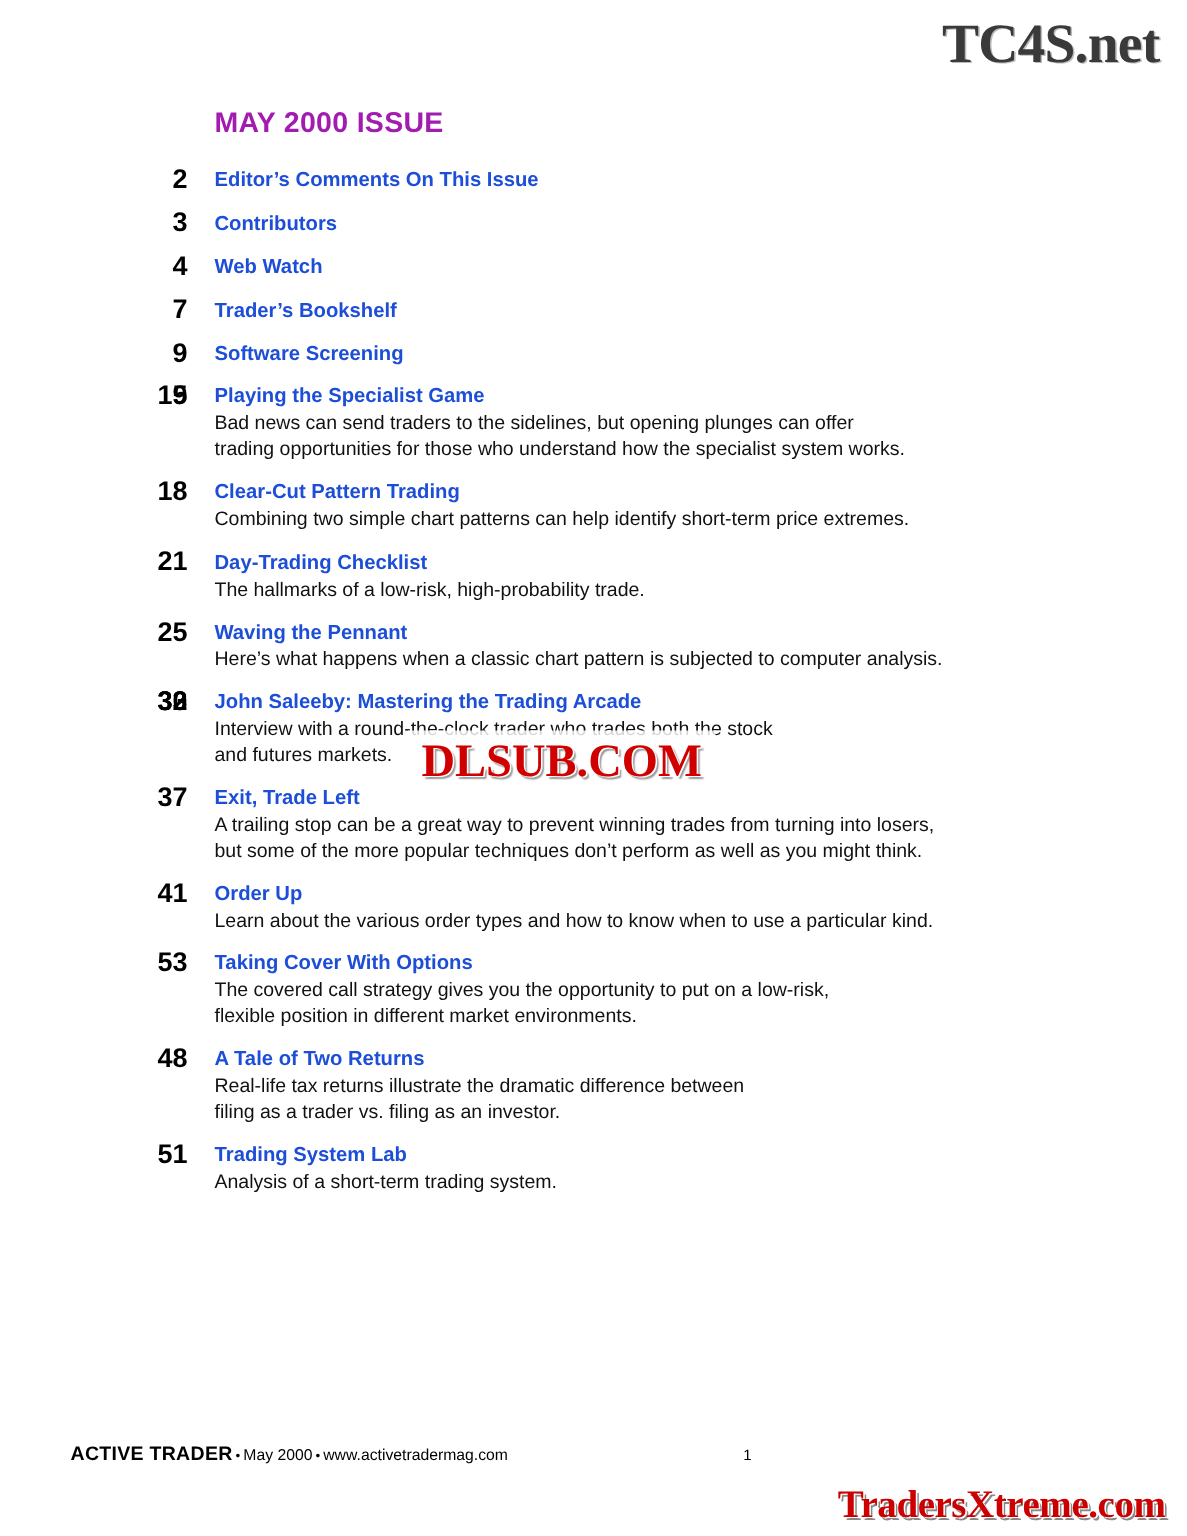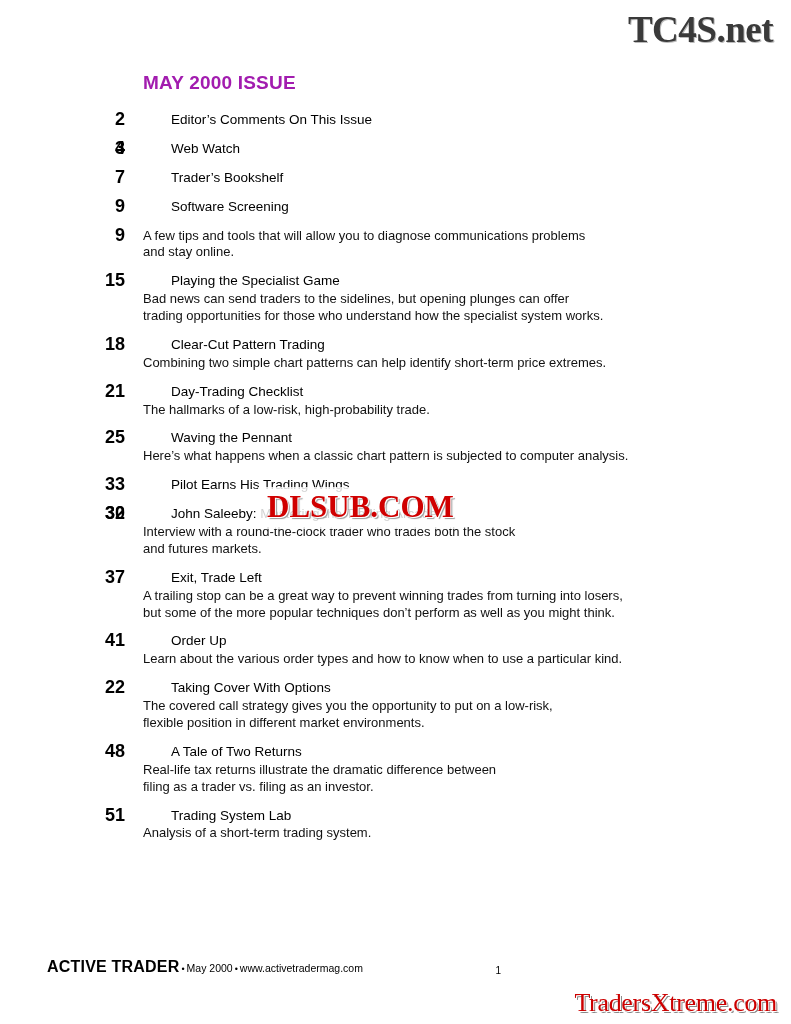--- a/index.html
+++ b/index.html
@@ -33,30 +33,30 @@
     color: #3a3a3a;
     letter-spacing: -0.5px;
     text-shadow: 1px 1px 0 #bbb;
   }
   
   .watermark-bottom {
     position: absolute;
     right: 14px;
     bottom: 6px;
     font-family: "Liberation Serif", serif;
-    font-weight: normal;
+    font-weight: bold;
     font-size: 26px;
     color: #cc0000;
     text-shadow: 1px 1px 0 #ffffff, 2px 2px 0 #888;
     letter-spacing: -0.3px;
   }
   
   .watermark-center {
     position: absolute;
-    left: 258px;
+    left: 272px;
     top: 487px;
     font-family: "Liberation Serif", serif;
     font-weight: bold;
     font-size: 31px;
     color: #d00000;
     background: rgba(255,255,255,0.82);
     padding: 1px 8px 3px 8px;
     border: 1px solid rgba(255,255,255,0.0);
     text-shadow: 1px 1px 0 #ffffff, 2px 2px 1px #999;
     letter-spacing: 0px;
@@ -94,24 +94,23 @@
     left: 0;
     top: -3px;
     width: 125px;
     text-align: right;
     font-size: 18px;
     font-weight: bold;
     color: #000;
   }
   .toc-title {
     font-size: 13.5px;
-    font-weight: normal;
+    font-weight: bold;
     line-height: 1.25;
-    color: #000000;
-    margin-left: 28px;
+    color: #1d4ed8;
   }
   .toc-desc {
     font-size: 13px;
     font-weight: normal;
     line-height: 1.3;
     color: #111;
     white-space: pre-line;
     margin-top: 1px;
   }
   .footer {
@@ -121,21 +120,21 @@
     bottom: 48px;
     font-size: 10.5px;
     color: #000;
     border: none;
   }
   .footer-left {
     display: inline-block;
   }
   .footer-brand {
     font-weight: bold;
-    font-size: 16px;
+    font-size: 13px;
     letter-spacing: 0.2px;
   }
   .footer-sep {
     font-size: 9px;
     padding: 0 2px;
   }
   .footer-page {
     position: absolute;
     right: 243px;
     bottom: 0;
@@ -154,41 +153,40 @@
 
     <div class="toc">
 
       <div class="toc-item">
         <div class="toc-page">2</div>
         <div class="toc-title">Editor’s Comments On This Issue</div>
       </div>
 
       <div class="toc-item">
         <div class="toc-page">3</div>
+        <div class="toc-title">Contributors</div>
       </div>
 
       <div class="toc-item">
         <div class="toc-page">4</div>
         <div class="toc-title">Web Watch</div>
       </div>
 
       <div class="toc-item">
         <div class="toc-page">7</div>
         <div class="toc-title">Trader’s Bookshelf</div>
       </div>
 
       <div class="toc-item">
         <div class="toc-page">9</div>
         <div class="toc-title">Software Screening</div>
       </div>
 
       <div class="toc-item">
         <div class="toc-page">9</div>
-        <div class="toc-desc">A few tips and tools that will allow you to diagnose communications problems
-and stay online.</div>
       </div>
 
       <div class="toc-item">
         <div class="toc-page">15</div>
         <div class="toc-title">Playing the Specialist Game</div>
         <div class="toc-desc">Bad news can send traders to the sidelines, but opening plunges can offer
 trading opportunities for those who understand how the specialist system works.</div>
       </div>
 
       <div class="toc-item">
@@ -204,21 +202,20 @@
       </div>
 
       <div class="toc-item">
         <div class="toc-page">25</div>
         <div class="toc-title">Waving the Pennant</div>
         <div class="toc-desc">Here’s what happens when a classic chart pattern is subjected to computer analysis.</div>
       </div>
 
       <div class="toc-item">
         <div class="toc-page">33</div>
-        <div class="toc-title">Pilot Earns His Trading Wings</div>
       </div>
 
       <div class="toc-item">
         <div class="toc-page">30</div>
       </div>
 
       <div class="toc-item">
         <div class="toc-page">32</div>
         <div class="toc-title">John Saleeby:  Mastering the Trading Arcade</div>
         <div class="toc-desc">Interview with a round-the-clock trader who trades both the stock
@@ -232,21 +229,21 @@
 but some of the more popular techniques don’t perform as well as you might think.</div>
       </div>
 
       <div class="toc-item">
         <div class="toc-page">41</div>
         <div class="toc-title">Order Up</div>
         <div class="toc-desc">Learn about the various order types and how to know when to use a particular kind.</div>
       </div>
 
       <div class="toc-item">
-        <div class="toc-page">22</div>
+        <div class="toc-page">53</div>
         <div class="toc-title">Taking Cover With Options</div>
         <div class="toc-desc">The covered call strategy gives you the opportunity to put on a low-risk,
 flexible position in different market environments.</div>
       </div>
 
       <div class="toc-item">
         <div class="toc-page">48</div>
         <div class="toc-title">A Tale of Two Returns</div>
         <div class="toc-desc">Real-life tax returns illustrate the dramatic difference between
 filing as a trader vs. filing as an investor.</div>

